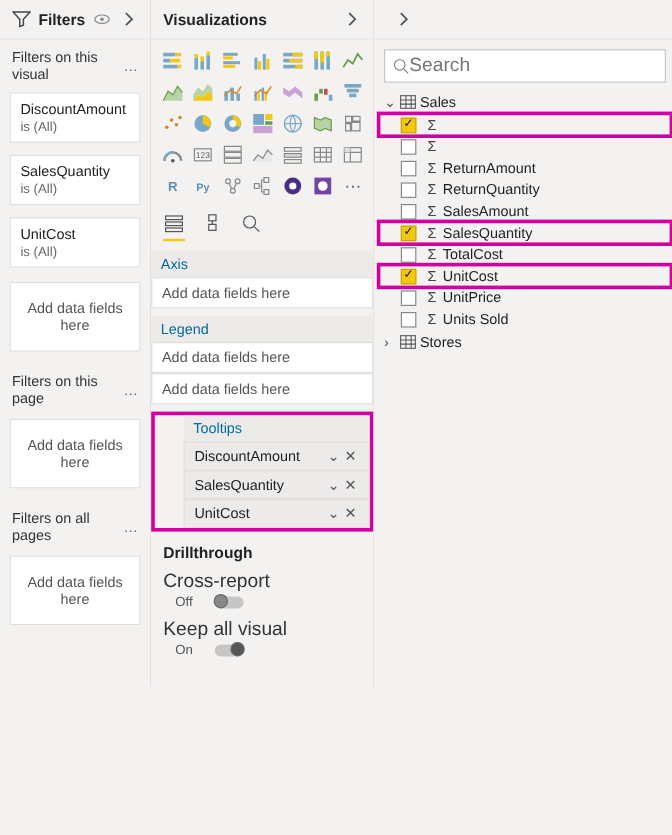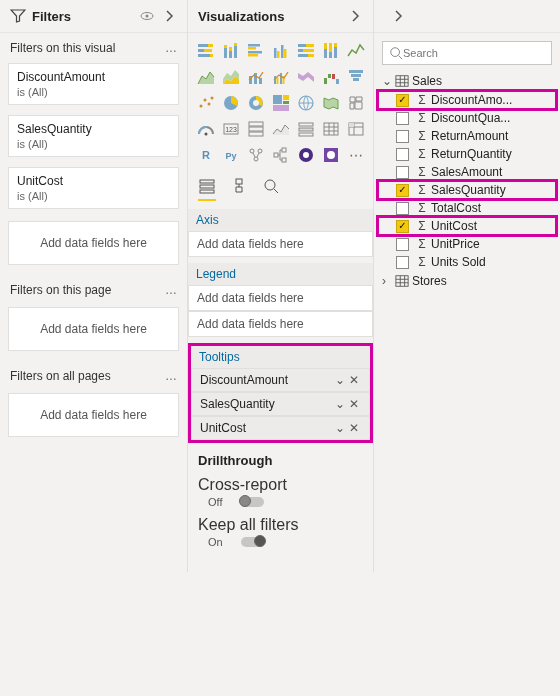--- a/index.html
+++ b/index.html
@@ -34,35 +34,35 @@
   .tabbar { display: flex; gap: 14px; padding: 6px 10px 0; border-bottom: 2px solid #f3f2f1; }
   .tab { padding-bottom: 4px; border-bottom: 2px solid transparent; }
   .tab.active { border-bottom: 2px solid #f2c811; }
 
   .bucket-lbl { background: #edebe9; padding: 4px 8px; font-size: 12px; color: #0369a1; margin-top: 6px; }
   .bucket-well { background: #fff; border: 1px solid #e1dfdd; padding: 5px 8px; font-size: 12px; color: #555; }
   .bucket-pill { background: #edebe9; border: 1px solid #e1dfdd; padding: 4px 8px; font-size: 12px; display: flex; align-items: center; }
   .bucket-pill .pname { flex: 1; }
   .bucket-pill .pico { width: 14px; color: #555; text-align: center; }
 
-  .tooltips-block { border: 3px solid #d1009f; margin-top: 6px; }
+  .tooltips-block { border: 3px solid #d1009f; margin-top: 6px; padding-left: 24px; }
   .tooltips-block .bucket-lbl { margin-top: 0; }
 
   .drill { padding: 10px 10px 0; }
   .drill-title { font-size: 13px; font-weight: 600; margin-bottom: 8px; }
   .drill-row { font-size: 16px; color: #333; margin: 6px 0 2px; }
   .toggle { display: flex; align-items: center; gap: 18px; font-size: 11px; color: #555; margin: 2px 0 8px 10px; }
   .toggle .track { width: 24px; height: 10px; border-radius: 5px; background: #c8c6c4; position: relative; }
   .toggle .knob { width: 12px; height: 12px; border-radius: 50%; background: #888; border: 1px solid #666; position: absolute; top: -2px; }
   .toggle.off .knob { left: -1px; }
   .toggle.on .knob { left: 13px; background: #555; }
 
   
   .search { margin: 8px 8px 6px; background: #fff; border: 1px solid #c8c6c4; display: flex; align-items: center; padding: 4px 6px; }
-  .search input { border: none; outline: none; font-size: 11px; flex: 1; background: transparent; }
+  .search input { border: none; outline: none; font-size: 16px; flex: 1; background: transparent; }
   .tree { padding: 0 4px; }
   .tree-row { display: flex; align-items: center; padding: 3px 4px; font-size: 12px; }
   .tree-row .arr { width: 12px; color: #555; }
   .tree-row .tico { width: 16px; display: flex; align-items: center; justify-content: center; }
   .tree-row .tlbl { flex: 1; margin-left: 2px; white-space: nowrap; overflow: hidden; text-overflow: ellipsis; }
   .field-row { display: flex; align-items: center; padding: 2px 4px 2px 18px; font-size: 12px; }
   .field-row .cb { width: 13px; height: 13px; border: 1px solid #888; background: #fff; margin-right: 6px; display: flex; align-items: center; justify-content: center; }
   .field-row .cb.checked { background: #f2c811; border-color: #caa60b; }
   .field-row .cb.checked::after { content: "✓"; font-size: 10px; color: #111; line-height: 1; }
   .field-row .sigma { width: 14px; color: #444; font-size: 12px; text-align: center; margin-right: 2px; }
@@ -432,21 +432,21 @@
 
     <div class="drill">
       <div class="drill-title">Drillthrough</div>
       <div class="drill-row">Cross-report</div>
       <div class="toggle off">
         <span>Off</span>
         <span class="track">
             <span class="knob"></span>
           </span>
       </div>
-      <div class="drill-row">Keep all filters</div>
+      <div class="drill-row">Keep all visual</div>
       <div class="toggle on">
         <span>On</span>
         <span class="track">
             <span class="knob"></span>
           </span>
       </div>
     </div>
   </div>
 
   <div class="pane pane-fields">
@@ -471,26 +471,24 @@
             <svg width="14" height="14" viewBox="0 0 16 16">
               <rect x="1" y="2" width="14" height="12" fill="none" stroke="#555"></rect>
               <path d="M1 6h14M1 10h14M6 2v12M11 2v12" stroke="#555"></path>
             </svg>
           </span>
           <span class="tlbl">Sales</span>
         </div>
         <div class="field-row hl">
           <span class="cb checked"></span>
           <span class="sigma">Σ</span>
-          <span class="flbl">DiscountAmo...</span>
-        </div>
-        <div class="field-row">
-          <span class="cb"></span>
-          <span class="sigma">Σ</span>
-          <span class="flbl">DiscountQua...</span>
+        </div>
+        <div class="field-row">
+          <span class="cb"></span>
+          <span class="sigma">Σ</span>
         </div>
         <div class="field-row">
           <span class="cb"></span>
           <span class="sigma">Σ</span>
           <span class="flbl">ReturnAmount</span>
         </div>
         <div class="field-row">
           <span class="cb"></span>
           <span class="sigma">Σ</span>
           <span class="flbl">ReturnQuantity</span>

